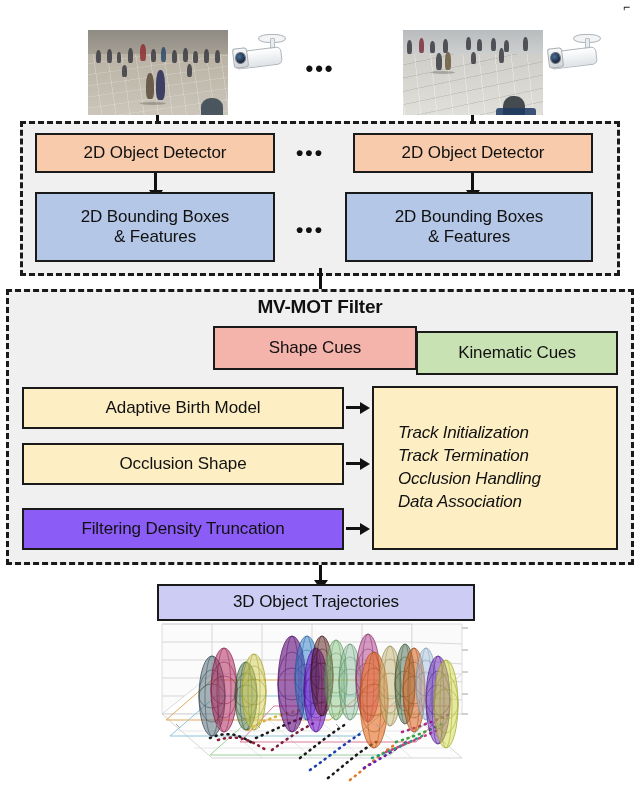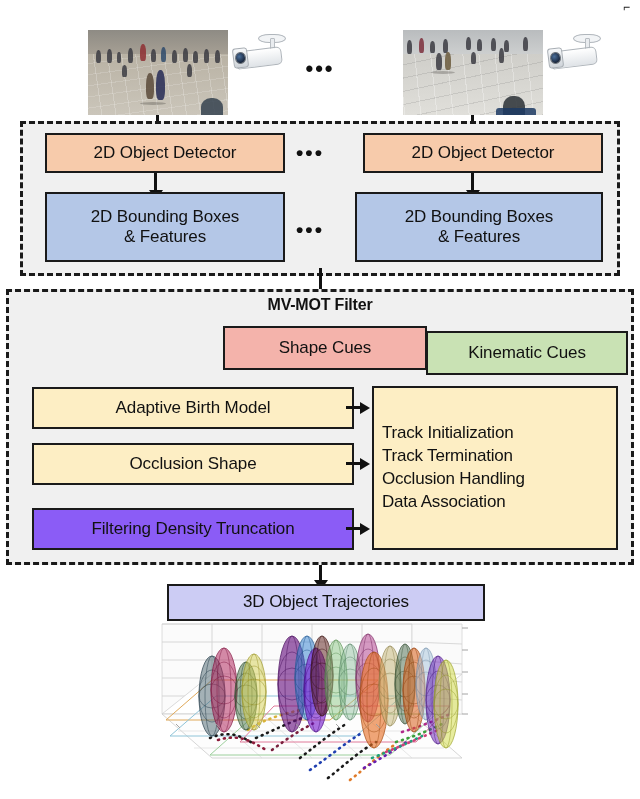--- a/index.html
+++ b/index.html
@@ -28,21 +28,20 @@
     box-sizing: border-box;
     border: 2px solid #1a1a1a;
     display: flex;
     align-items: center;
     justify-content: center;
     text-align: center;
     color: #111111;
     line-height: 1.18;
     font-size: 17px;
     letter-spacing: -0.1px;
-    margin-left: 10px;
   }
 
   
   .dashbox {
     position: absolute;
     box-sizing: border-box;
     border: 3px dashed #1a1a1a;
     background: #f0f0f0;
   }
 
@@ -166,36 +165,37 @@
     font-weight: 700;
     letter-spacing: 2px;
     line-height: 1;
     text-align: center;
   }
 
   
   .section-title {
     position: absolute;
     font-weight: 700;
-    font-size: 16px;
+    font-size: 19px;
     color: #111111;
     text-align: center;
     letter-spacing: -0.2px;
   }
 
   
   .outlist {
     position: absolute;
     box-sizing: border-box;
     border: 2px solid #1a1a1a;
     background: #fdeec4;
-    padding: 4px 0 4px 8px;
+    padding: 4px 0 4px 24px;
     display: flex;
     flex-direction: column;
     justify-content: center;
+    font-style: italic;
   }
   .outlist .oitem {
     font-size: 17px;
     color: #111111;
     line-height: 1.34;
     letter-spacing: -0.2px;
     white-space: nowrap;
   }
 
   

